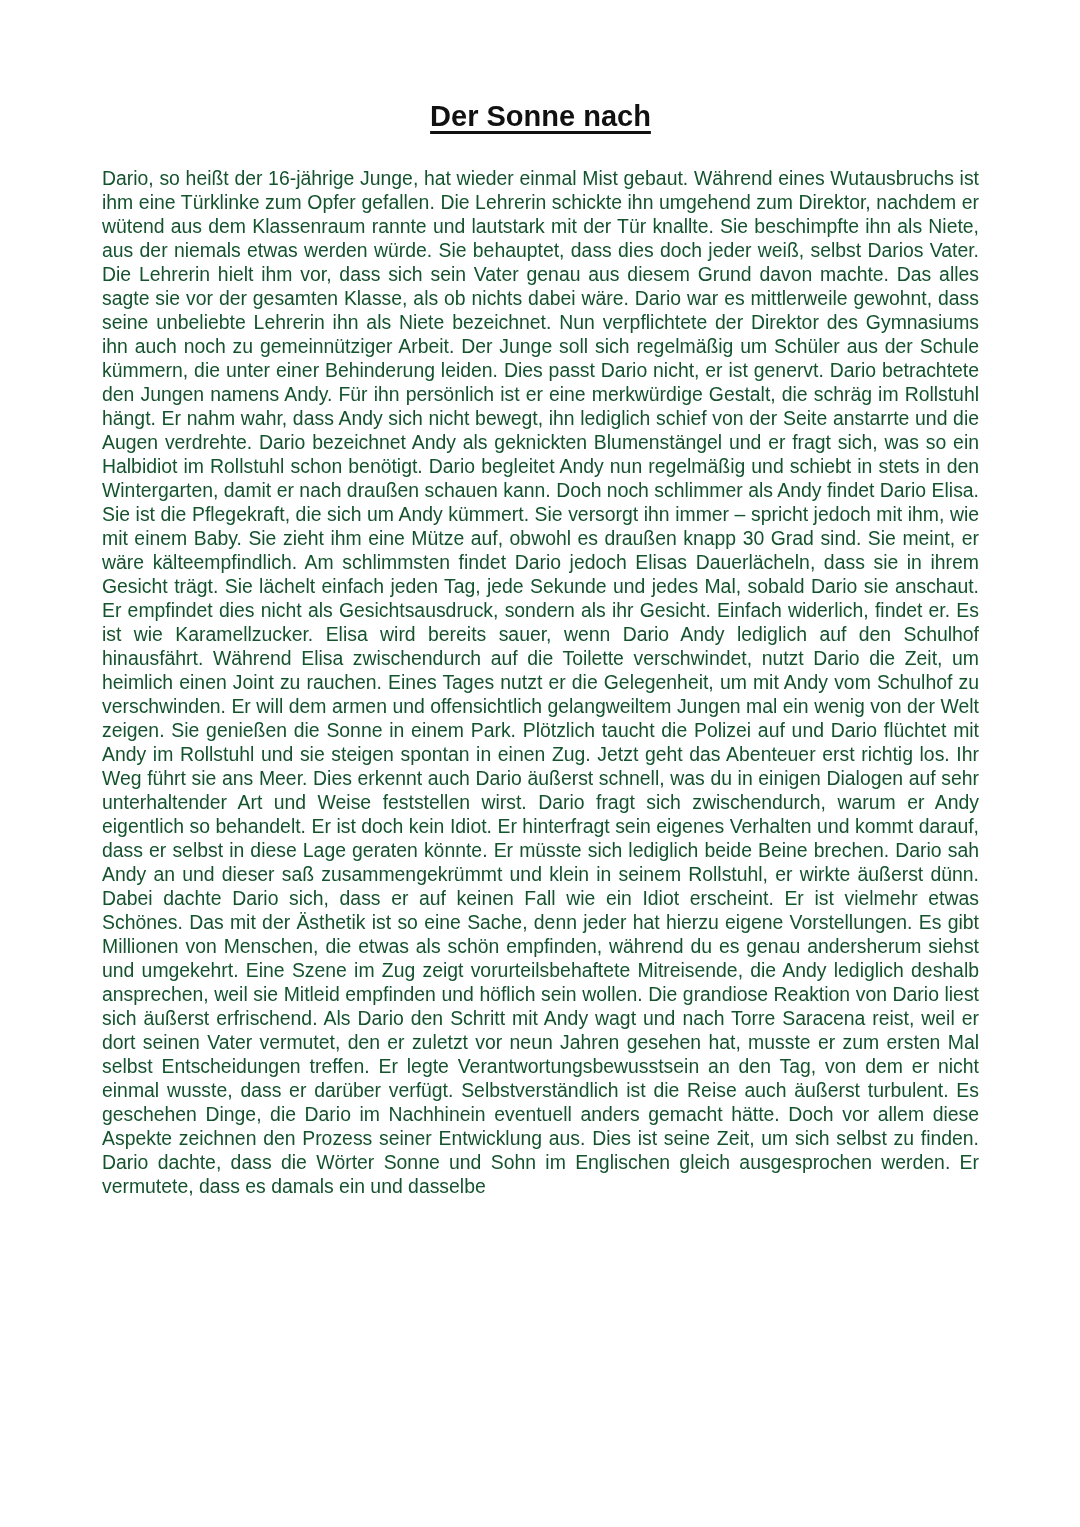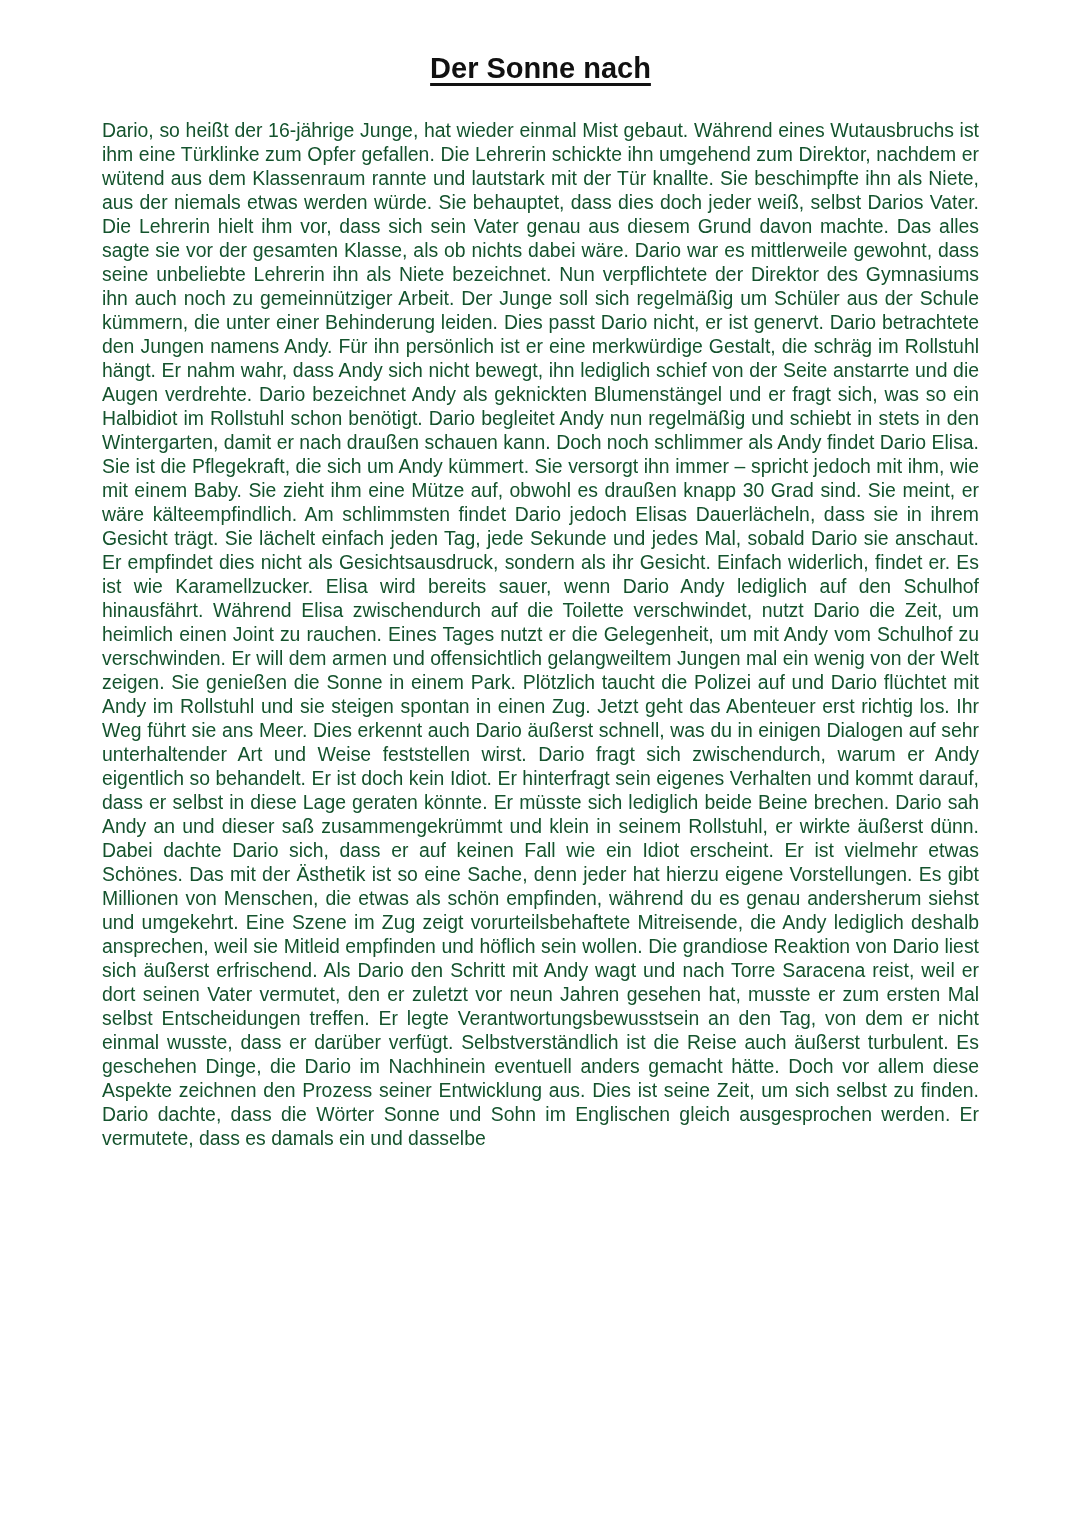--- a/index.html
+++ b/index.html
@@ -7,21 +7,21 @@
   body {
     width: 1080px;
     height: 1527px;
     font-family: "Liberation Sans", sans-serif;
     overflow: hidden;
   }
   .page {
     width: 1080px;
     height: 1527px;
     background: #ffffff;
-    padding: 50px 101px 0 102px;
+    padding: 98px 101px 0 102px;
   }
   .doc-title {
     font-size: 29px;
     line-height: 36px;
     font-weight: bold;
     text-align: center;
     color: #111111;
     text-decoration: underline;
     text-decoration-thickness: 3px;
     text-underline-offset: 5px;

